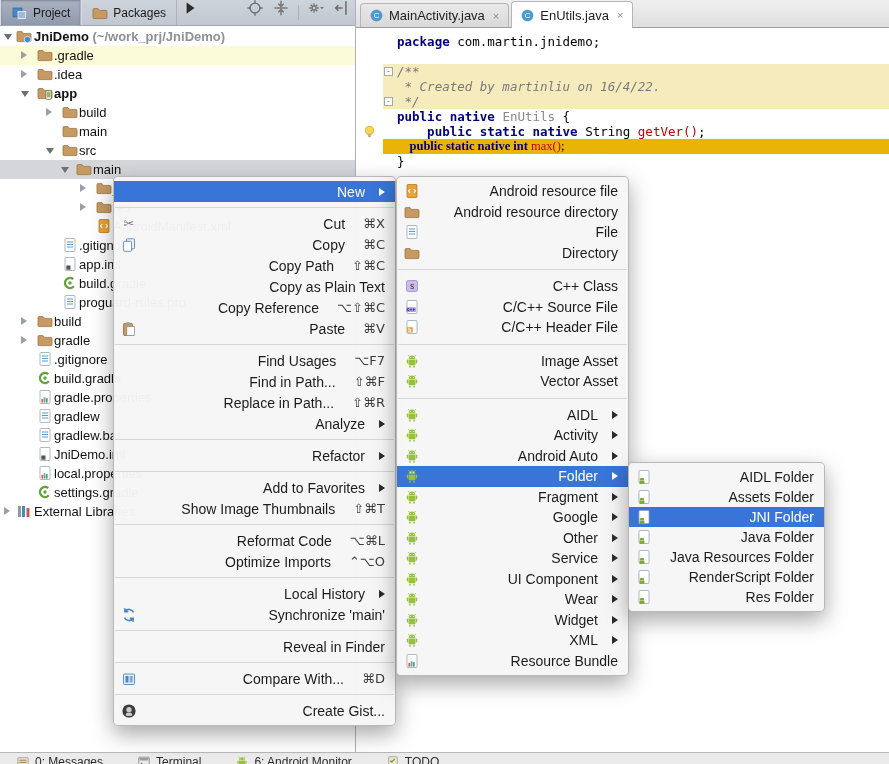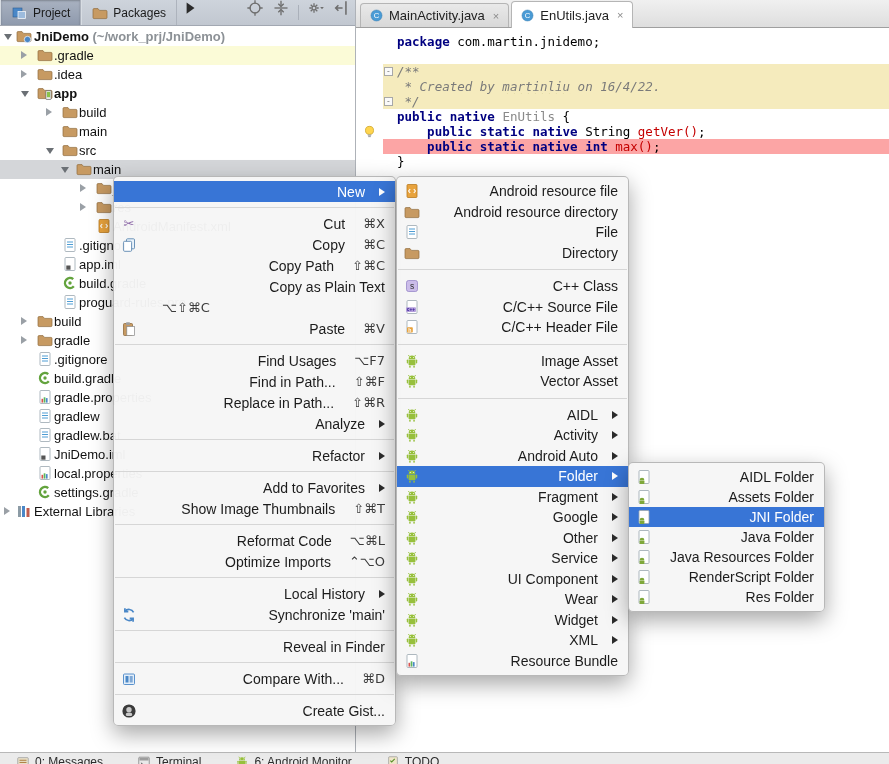--- a/index.html
+++ b/index.html
@@ -43,21 +43,21 @@
   .ed-tab .icon { width:13px; height:13px; flex-basis:13px; }
   .ed-tab .icon svg { width:13px; height:13px; }
   .tab-close { font-size:11px; color:#8a8a8a; margin-left:2px; }
 
   #editor-body { position:absolute; left:0; top:28px; width:100%; height:724px; background:#fff; }
   #gutter { position:absolute; left:0; top:0; width:27px; height:100%; background:#fff; }
   #code-area { position:absolute; left:27px; top:0; right:0; height:100%; padding-top:6px;
     font-family:"DejaVu Sans Mono","Liberation Mono",monospace; font-size:12.5px; }
   .code-line { position:relative; height:15px; line-height:15px; padding-left:14px; white-space:pre; }
   .code-line.bg-beige { background:#f5ebbd; }
-  .code-line.bg-pale { background:#fca5a5; }
+  .code-line.bg-pale { background:#eab308;font-family:Liberation Serif, serif; }
   .seg-kw { color:#000080; font-weight:bold; }
   .seg-plain { color:#000; }
   .seg-comment { color:#7a7a7a; font-style:italic; }
   .seg-comment-typo { color:#7a7a7a; font-style:italic; text-decoration:underline wavy #a9a95d 1px; text-underline-offset:2px; }
   .seg-classname { color:#8a8a8a; }
   .seg-method { color:#c40000; }
   .fold-mark { position:absolute; left:1px; top:3px; width:9px; height:9px; border:1px solid #a8a8a8; background:#fafafa;
     font-size:8px; line-height:7px; text-align:center; color:#7a7a7a; font-family:"DejaVu Sans Mono",monospace; }
   #bulb { position:absolute; left:6px; width:15px; height:15px; }
   #bulb svg { width:15px; height:15px; }
@@ -465,20 +465,21 @@
         <span class="menu-shortcut">⌘C</span>
       </div>
       <div class="menu-item">
         <span class="menu-label">Copy Path</span>
         <span class="menu-shortcut">⇧⌘C</span>
       </div>
       <div class="menu-item">
         <span class="menu-label">Copy as Plain Text</span>
       </div>
       <div class="menu-item">
+        <span class="menu-label">Copy Reference</span>
         <span class="menu-shortcut">⌥⇧⌘C</span>
       </div>
       <div class="menu-item">
         <span class="icon">
           <svg viewBox="0 0 16 16">
             <rect x="2.5" y="2.5" width="9" height="12" rx="1" fill="#C79A62" stroke="#8F6B3C" stroke-width=".8"></rect>
             <rect x="5" y="1.3" width="4" height="2.6" rx=".8" fill="#9E9E9E"></rect>
             <rect x="5.8" y="5.5" width="7.7" height="9" fill="#fff" stroke="#888" stroke-width=".7"></rect>
           </svg>
         </span>

